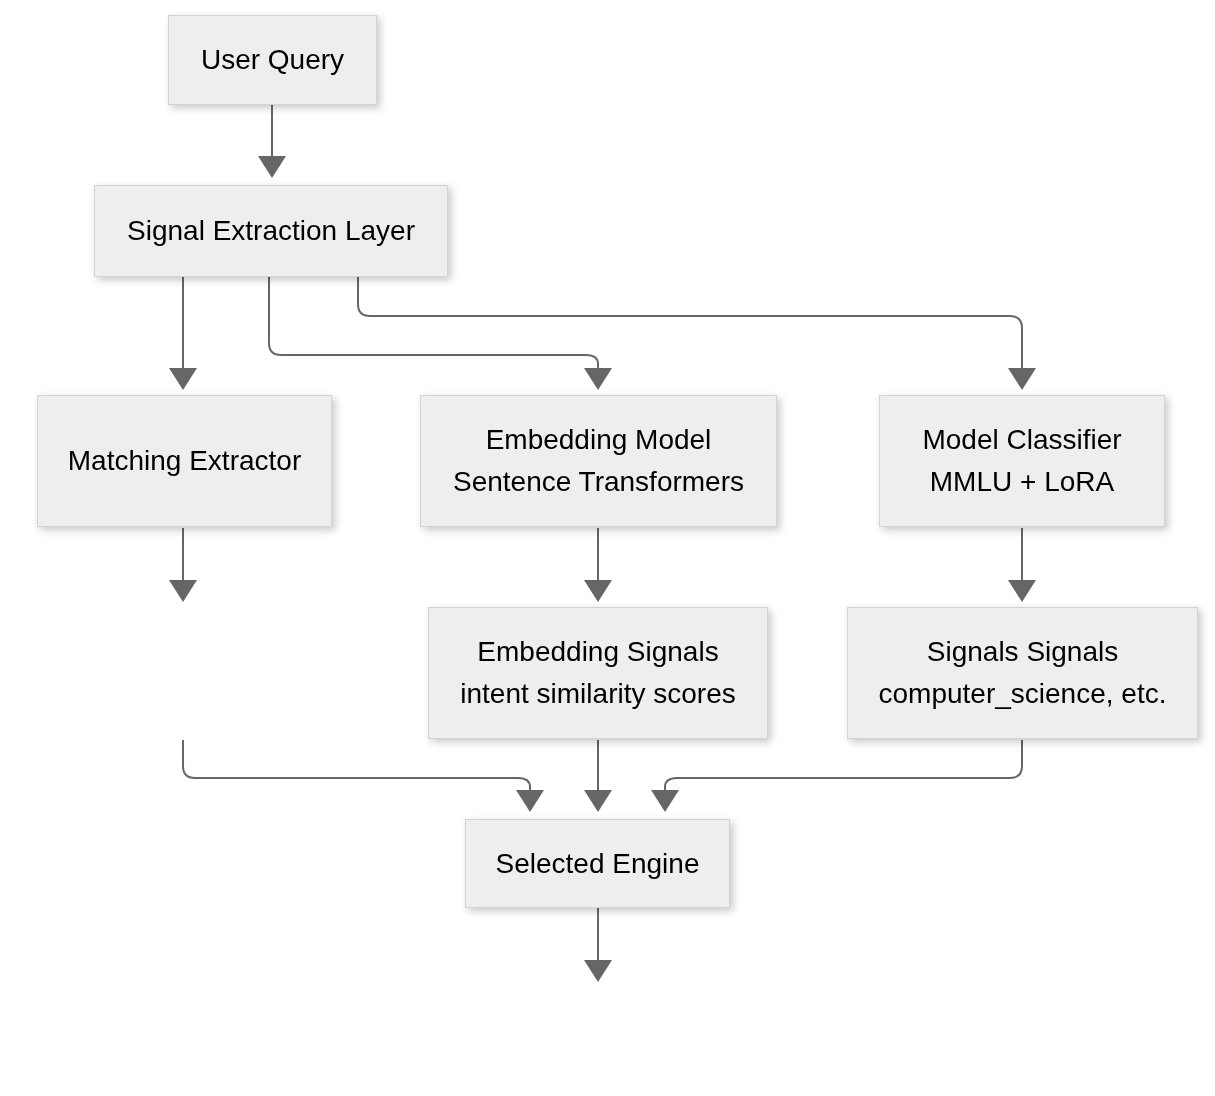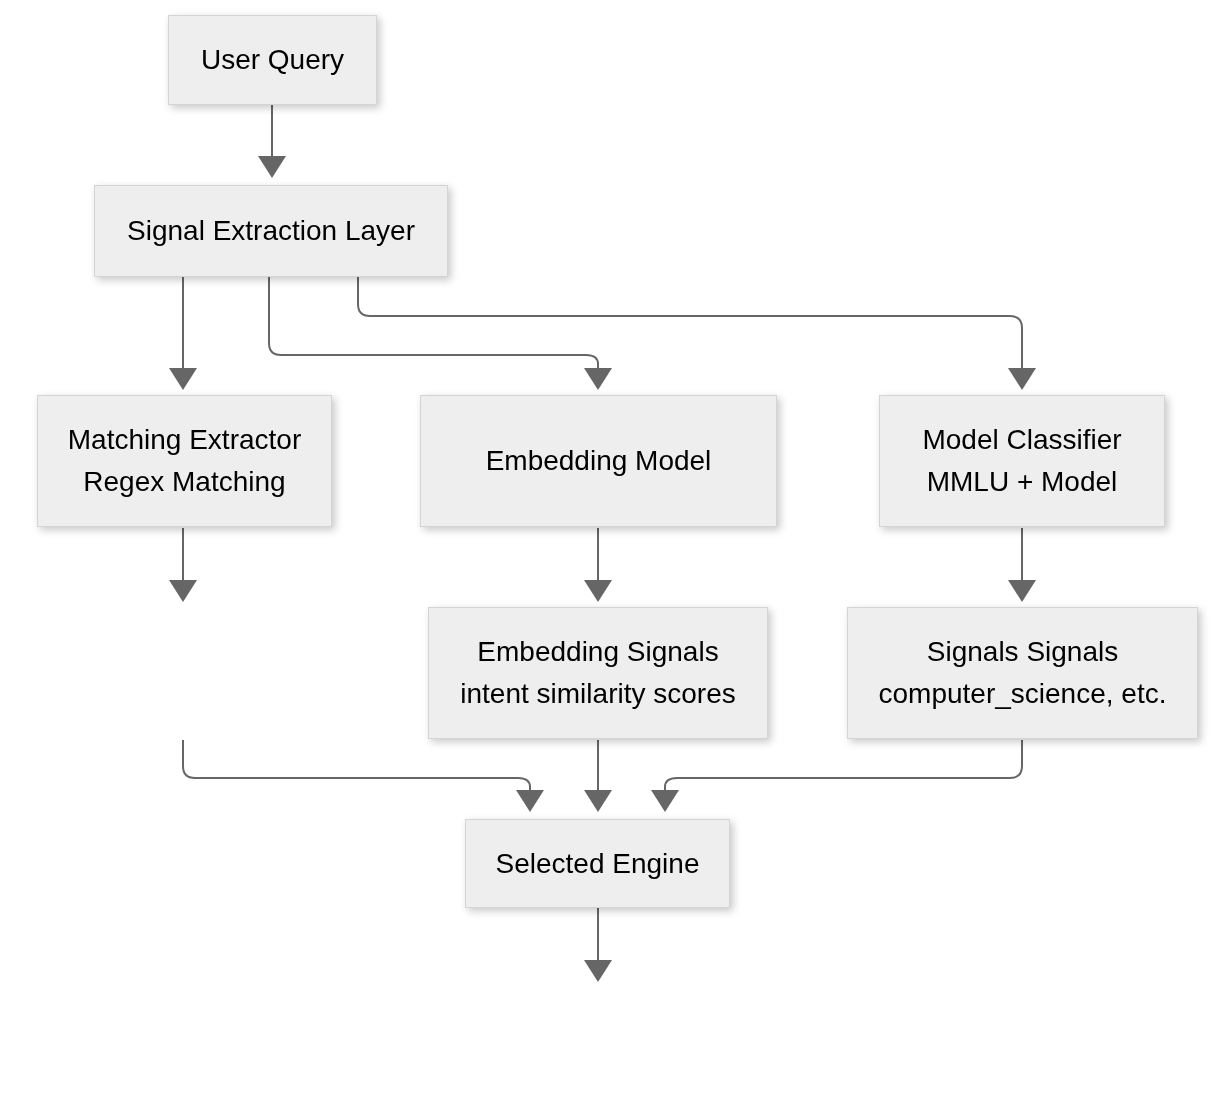--- a/index.html
+++ b/index.html
@@ -101,30 +101,30 @@
   <div class="node" style="left:168px; top:15px; width:209px; height:90px">
     <div>User Query</div>
   </div>
 
   <div class="node" style="left:94px; top:185px; width:354px; height:92px">
     <div>Signal Extraction Layer</div>
   </div>
 
   <div class="node" style="left:37px; top:395px; width:295px; height:132px">
     <div>Matching Extractor</div>
-    <div>Regex Matching</div>
   </div>
 
   <div class="node" style="left:420px; top:395px; width:357px; height:132px">
     <div>Embedding Model</div>
+    <div>Sentence Transformers</div>
   </div>
 
   <div class="node" style="left:879px; top:395px; width:286px; height:132px">
     <div>Model Classifier</div>
-    <div>MMLU + Model</div>
+    <div>MMLU + LoRA</div>
   </div>
 
 
   <div class="node" style="left:428px; top:607px; width:340px; height:132px">
     <div>Embedding Signals</div>
     <div>intent similarity scores</div>
   </div>
 
   <div class="node" style="left:847px; top:607px; width:351px; height:132px">
     <div>Signals Signals</div>

